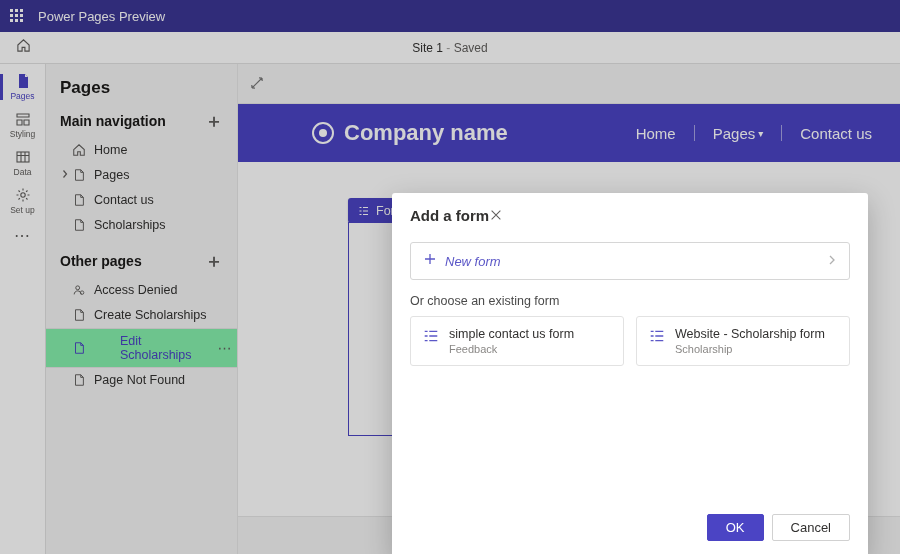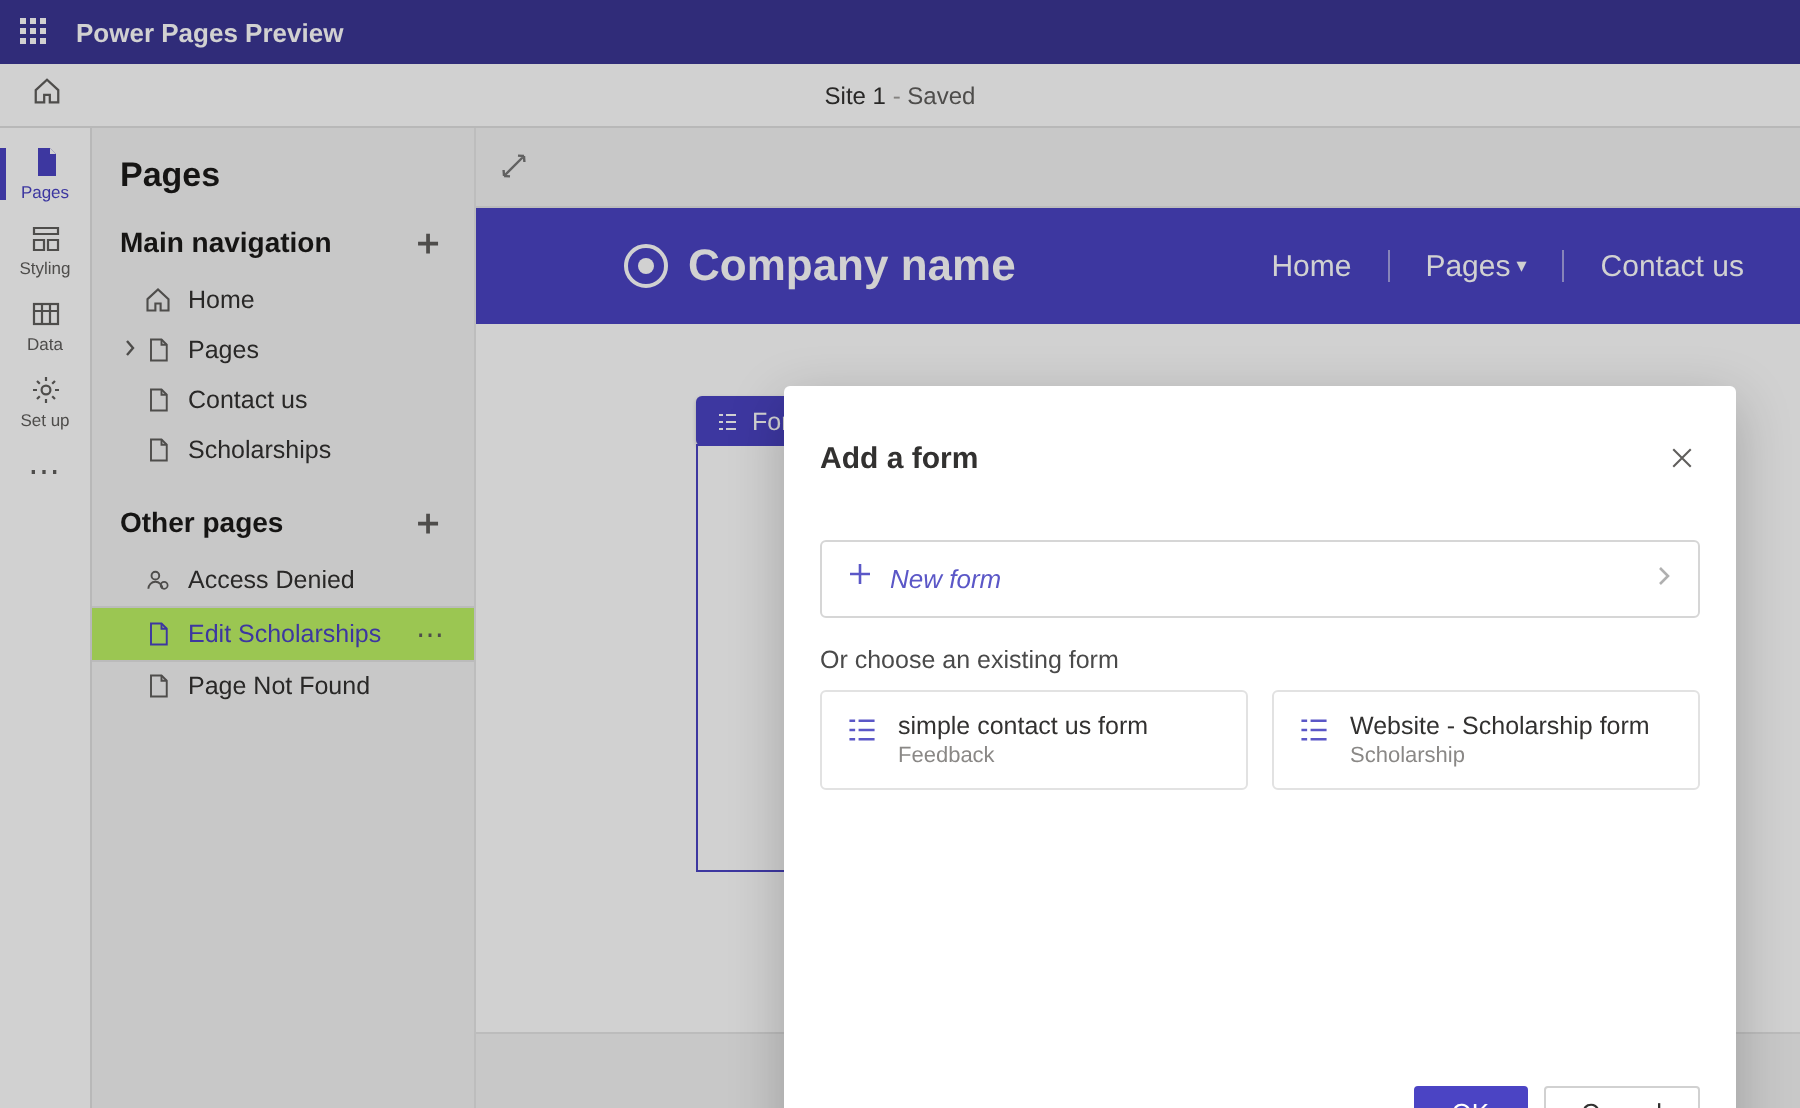--- a/index.html
+++ b/index.html
@@ -2,21 +2,21 @@
 <html><head>
 <meta charset="utf-8">
 <style>
   * { box-sizing: border-box; margin: 0; padding: 0; font-family: "Segoe UI", Arial, sans-serif; }
   html, body { width: 900px; height: 554px; overflow: hidden; background: #fff; }
 
   
   .title-bar { height: 32px; background: #3b3694; color: #fff; display: flex; align-items: center; padding: 0 10px; font-size: 13px; }
   .waffle { width: 14px; height: 14px; display: grid; grid-template-columns: repeat(3,3px); grid-template-rows: repeat(3,3px); gap: 2px; margin-right: 14px; }
   .waffle div { background: #fff; }
-  .app-title { font-weight: 700; }
+  .app-title { font-weight: 400; }
 
   
   .sub-bar { height: 32px; border-bottom: 1px solid #e1e1e1; display: flex; align-items: center; position: relative; }
   .sub-left { width: 46px; display:flex; align-items:center; justify-content:center; }
   .home-link { color:#605e5c; }
   .site-status { position:absolute; left:50%; transform:translateX(-50%); font-size:12px; color:#323130; }
   .site-status .sep { color:#a19f9d; }
   .site-status .saved { color:#605e5c; }
 
   
@@ -30,21 +30,21 @@
   .rail-item svg { width:16px; height:16px; margin-bottom:2px; }
   .rail .ellipsis { margin-top:6px; font-size:16px; color:#605e5c; letter-spacing:1px; }
 
   
   .side-panel { width:192px; background:#f4f4f4; border-right:1px solid #e7e7e7; padding:14px 0 0 0; }
   .side-panel h1 { font-size:17px; font-weight:700; padding:0 14px 8px; color:#1b1a19; }
   .section-head { display:flex; align-items:center; justify-content:space-between; padding:6px 14px; font-size:14px; font-weight:600; color:#1b1a19; }
   .add-plus { color:#605e5c; font-size:18px; line-height:1; cursor:pointer; }
   .tree { padding:2px 0 8px 0; }
   .tree-item { display:flex; align-items:center; padding:5px 8px 5px 26px; font-size:12.5px; color:#323130; cursor:pointer; border-bottom:1px solid transparent; }
-  .tree-item.selected { background:#bef264; color:#4b44c4; border-top:1px solid #e5e5e5; border-bottom:1px solid #e5e5e5; }
+  .tree-item.selected { background:#86efac; color:#4b44c4; border-top:1px solid #e5e5e5; border-bottom:1px solid #e5e5e5;gap:26px; }
   .tree-item.has-chev { padding-left:14px; }
   .tree-item .chev { width:12px; color:#605e5c; margin-right:0; }
   .tree-item svg.icon { width:14px; height:14px; margin-right:8px; color:#605e5c; flex-shrink:0; }
   .tree-item.selected svg.icon { color:#4b44c4; }
   .tree-item .more { margin-left:auto; color:#605e5c; font-size:14px; letter-spacing:1px; padding-right:6px; }
 
   
   .canvas-wrap { flex:1; background:#f4f4f4; position:relative; overflow:hidden; }
   .resize-handle { position:absolute; left:12px; top:12px; color:#777; }
   .canvas { position:absolute; left:0; right:-2px; top:40px; background:#fff; box-shadow:0 0 0 1px #e6e6e6; }
@@ -61,21 +61,21 @@
   .form-pill { display:inline-flex; align-items:center; background:#4b44c4; color:#fff; border-radius:3px; overflow:hidden; box-shadow:0 1px 2px rgba(0,0,0,.2); margin-bottom:-1px; }
   .form-pill .segment { padding:5px 10px; font-size:12.5px; display:flex; align-items:center; gap:6px; }
   .form-pill .segment + .segment { border-left:1px solid rgba(255,255,255,.3); }
   .form-shell { border:1px solid #4b44c4; height:214px; background:#fff; position:relative; }
 
   
   .scrim { position:absolute; inset:0; background:rgba(0,0,0,.18); pointer-events:none; }
 
   
   .modal { position:absolute; left:392px; top:193px; width:476px; background:#fff; border-radius:3px; box-shadow:0 8px 28px rgba(0,0,0,.22); display:flex; flex-direction:column; }
-  .modal-head { display:flex; align-items:center; justify-content:space-between; padding:28px 18px; }
+  .modal-head { display:flex; align-items:center; justify-content:flex-start; padding:14px 18px; }
   .modal-head h2 { font-size:15px; font-weight:600; color:#323130; }
   .close-x { cursor:pointer; color:#605e5c; width:16px; height:16px; }
   .modal-body { padding:4px 18px 4px 18px; }
   .new-form-row { border:1px solid #d6d6d6; border-radius:3px; display:flex; align-items:center; padding:9px 12px; cursor:pointer; }
   .new-form-row .plus { color:#5b57c7; margin-right:8px; }
   .new-form-row .txt { color:#5b57c7; font-size:13px;font-style:italic; }
   .new-form-row .right { margin-left:auto; color:#b0b0b0; }
   .choose-label { font-size:12.5px; color:#4a4a4a; margin:14px 0 8px; }
   .form-grid { display:flex; gap:12px; }
   .form-card { flex:1; border:1px solid #e2e2e2; border-radius:3px; padding:10px 12px; display:flex; gap:10px; cursor:pointer; }
@@ -201,20 +201,27 @@
       <span class="add-plus">＋</span>
     </div>
     <div class="tree">
       <div class="tree-item">
         <svg class="icon" viewBox="0 0 16 16">
             <circle cx="6.5" cy="5.5" r="2.2" fill="none" stroke="currentColor" stroke-width="1.1"></circle>
             <path fill="none" stroke="currentColor" stroke-width="1.1" d="M2.5 13c0-2.2 1.8-4 4-4s4 1.8 4 4"></path>
             <circle cx="11.5" cy="11" r="2" fill="none" stroke="currentColor" stroke-width="1"></circle>
           </svg>
         <span>Access Denied</span>
+      </div>
+      <div class="tree-item">
+        <svg class="icon" viewBox="0 0 16 16">
+            <path fill="none" stroke="currentColor" stroke-width="1.1" d="M4 2h6l3 3v9H4z"></path>
+            <path fill="none" stroke="currentColor" stroke-width="1.1" d="M10 2v3h3"></path>
+          </svg>
+        <span>Create Scholarships</span>
       </div>
       <div class="tree-item selected">
         <svg class="icon" viewBox="0 0 16 16">
             <path fill="none" stroke="currentColor" stroke-width="1.1" d="M4 2h6l3 3v9H4z"></path>
             <path fill="none" stroke="currentColor" stroke-width="1.1" d="M10 2v3h3"></path>
           </svg>
         <span>Edit Scholarships</span>
         <span class="more">⋯</span>
       </div>
       <div class="tree-item">

